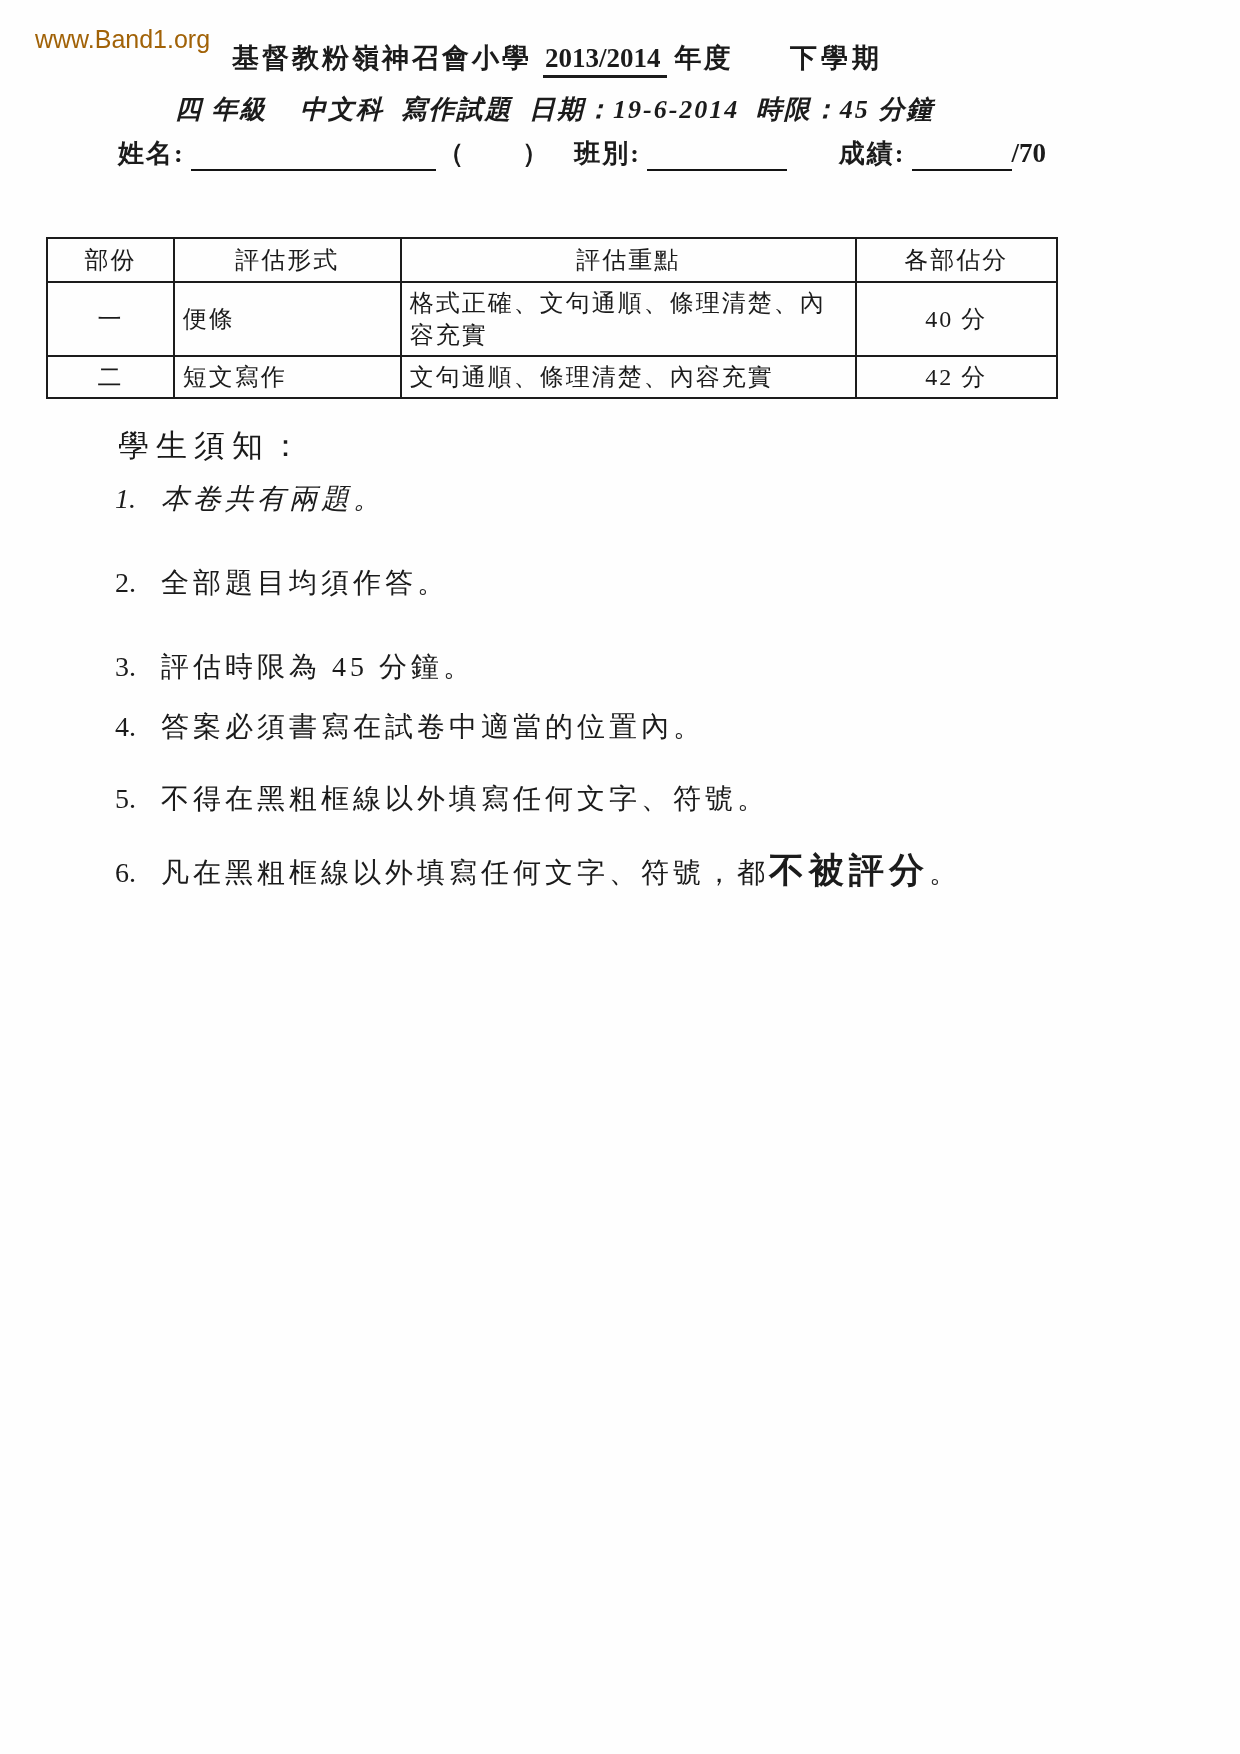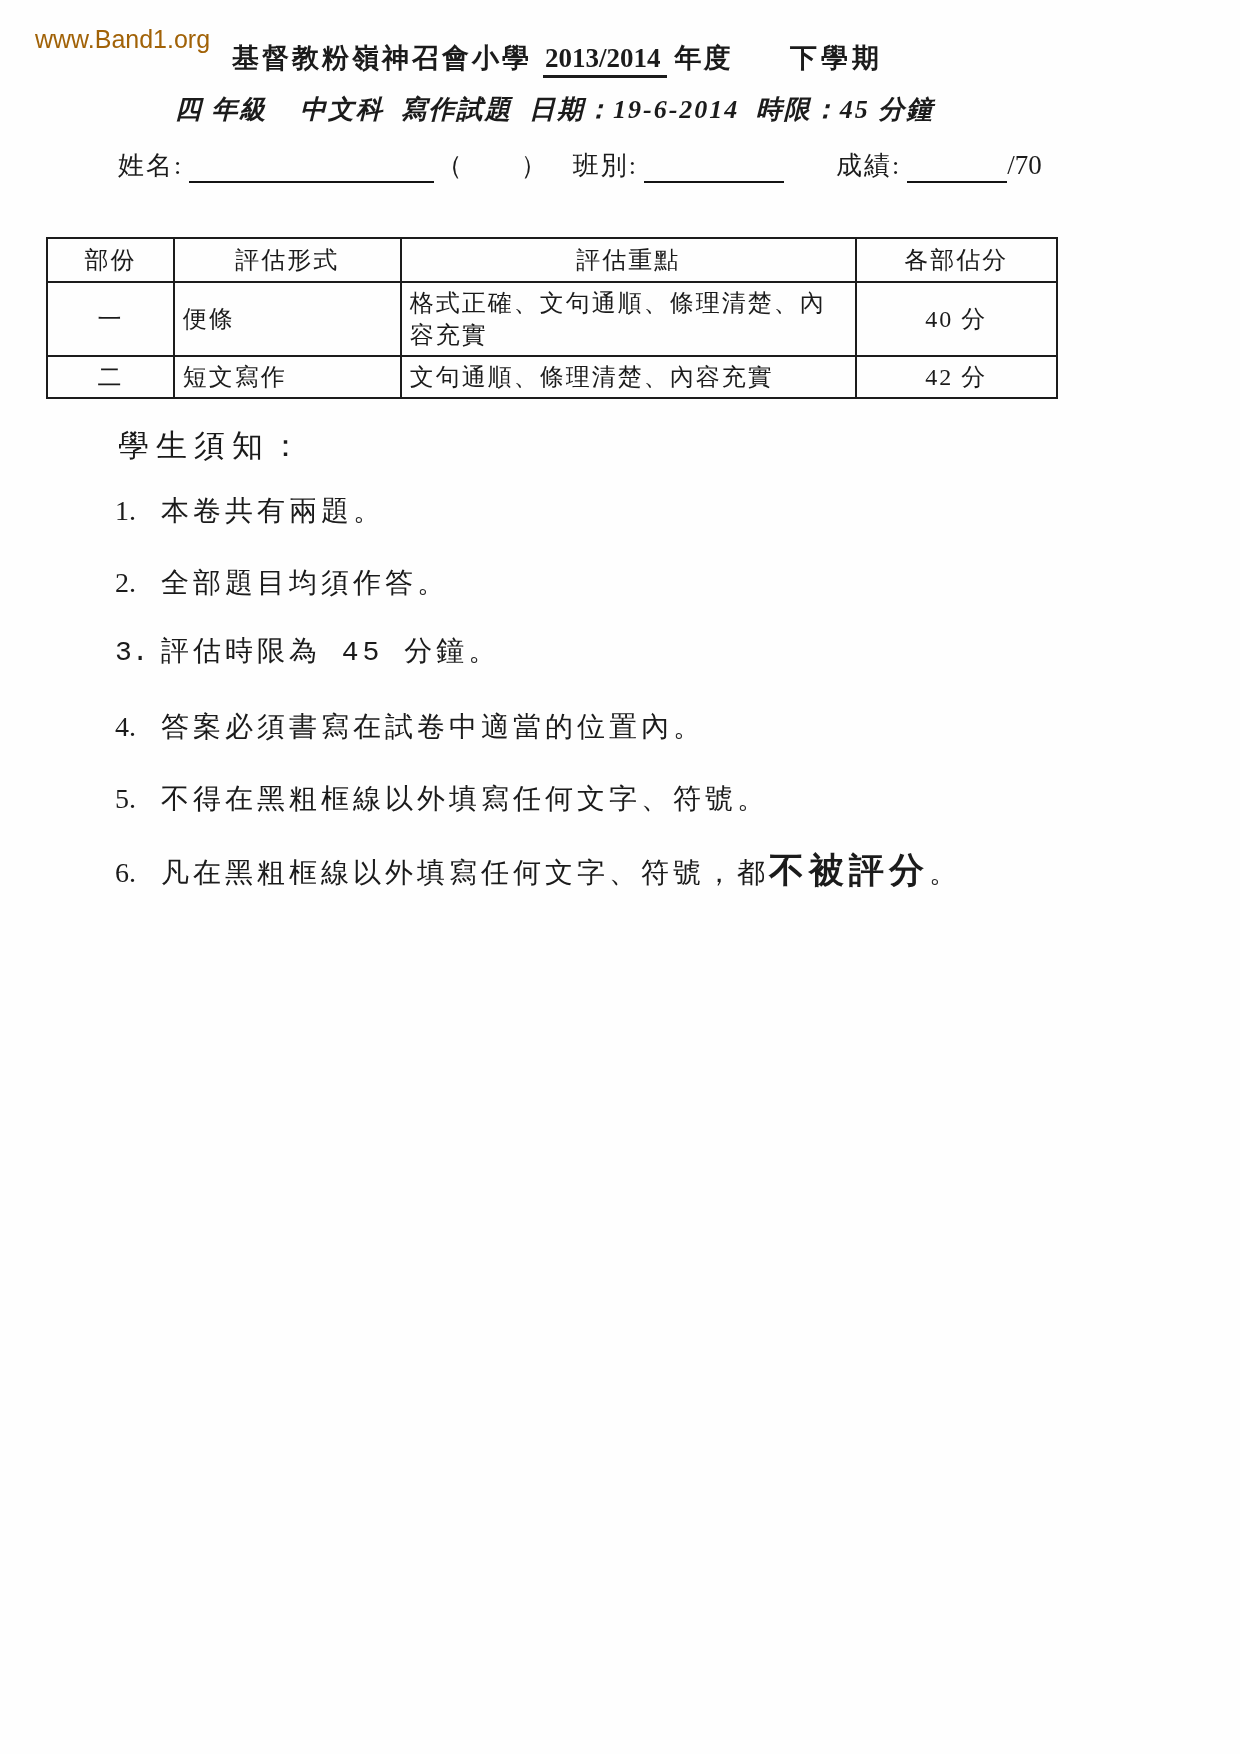--- a/index.html
+++ b/index.html
@@ -25,21 +25,21 @@
   .year     { border-bottom: 3px solid #1b1b1b; padding: 0 6px 2px 2px; }
   .yearsfx  { margin-left: 8px; letter-spacing: 2px; }
   .term     { position: absolute; left: 790px; top: 40px; font-size: 27px; font-weight: bold; letter-spacing: 4px; }
 
   
   .line2 { position: absolute; left: 175px; top: 92px; font-size: 26px; font-weight: bold; }
   .line2 span { margin-right: 26px; letter-spacing: 2px; font-style: italic; }
   .line2 .tight { margin-right: 10px; }
 
   
-  .info { position: absolute; left: 118px; top: 148px; font-size: 26px; font-weight: normal; }
+  .info { position: absolute; left: 118px; top: 136px; font-size: 26px; font-weight: bold; }
   .info .lbl { letter-spacing: 2px; }
   .blank {
     display: inline-block;
     border-bottom: 2.5px solid #141414;
     height: 30px;
     vertical-align: bottom;
   }
   .blank.name  { width: 245px; margin-left: 6px; }
   .paren { letter-spacing: 26px; margin-left: 2px; }
   .blank.cls   { width: 140px; margin-left: 6px; }
@@ -73,21 +73,21 @@
     font-size: 31px; letter-spacing: 7px;
   }
   .note {
     position: absolute; left: 115px;
     font-size: 28px;
     white-space: nowrap;
   }
   .note .num { display: inline-block; width: 46px; letter-spacing: 0; }
   .note .txt { letter-spacing: 4px; }
   .note .emph { font-size: 35px; font-weight: bold; letter-spacing: 5px; }
-  .n1 { top: 492px; } .n2 { top: 564px; } .n3 { top: 632px; font-family: Liberation Mono, monospace; }
+  .n1 { top: 480px; font-style: italic; } .n2 { top: 564px; } .n3 { top: 648px; }
   .n4 { top: 708px; } .n5 { top: 780px; } .n6 { top: 847px; }
 </style>
 </head>
 <body>
 
 <div class="page">
 
   <div class="watermark">www.Band1.org</div>
 
   <div class="school">基督教粉嶺神召會小學</div>

